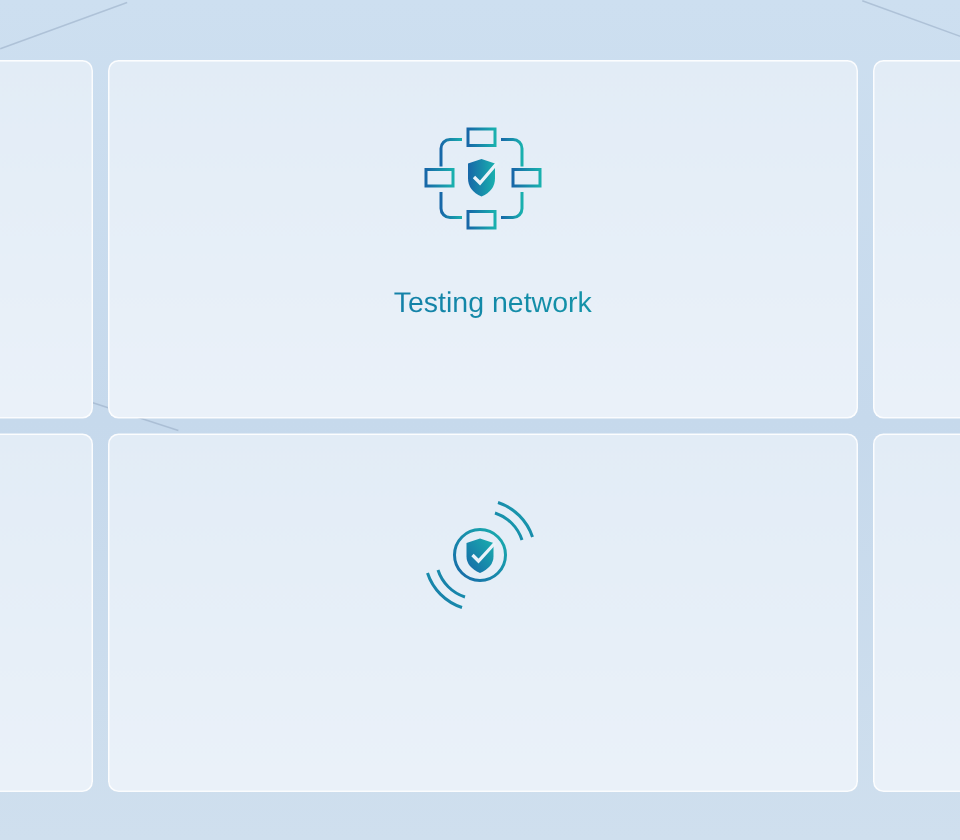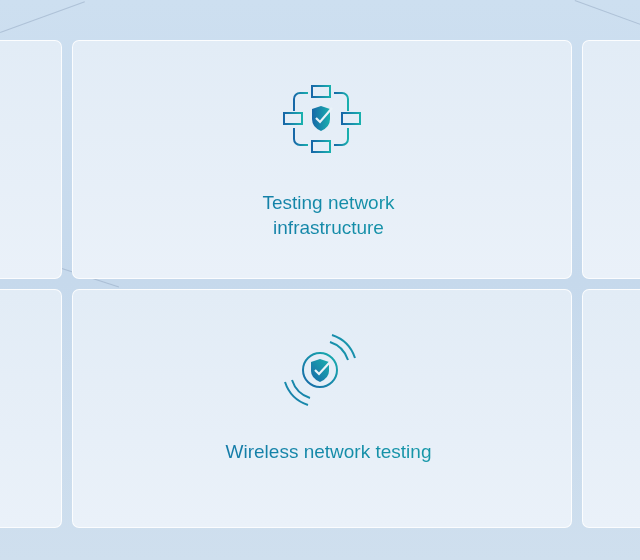--- a/index.html
+++ b/index.html
@@ -44,21 +44,20 @@
         <path d="M54 10 H62 a6 6 0 0 1 6 6 V28"></path>
         <path d="M14 45 V56 a6 6 0 0 0 6 6 H28"></path>
         <path d="M68 45 V56 a6 6 0 0 1 -6 6 H54"></path>
       </g>
       <path d="M32 26 L41 23 L50 26 V36 Q50 44 41 48 Q32 44 32 36 Z" fill="url(#g1)"></path>
       <path d="M36 35 L40 39 L52 25" fill="none" stroke="#eaf2f9" stroke-width="2.2"></path>
     </svg>
   </div>
   <div class="title" style="top:149px;">
     <div>Testing network</div>
-    <div>infrastructure</div>
   </div>
 </div>
 <div class="card" style="left:582px;top:40px;width:80px;height:239px;"></div>
 
 <div class="card" style="left:-10px;top:289px;width:72px;height:239px;"></div>
 <div class="card" style="left:72px;top:289px;width:500px;height:239px;">
   <div class="icon" style="top:42px;width:76px;height:76px;">
     <svg width="76" height="76" viewBox="0 0 76 76">
       <defs>
           <linearGradient id="g2" x1="0" y1="1" x2="1" y2="0">
@@ -70,15 +69,14 @@
         <circle cx="36" cy="38" r="17"></circle>
         <path d="M46 10 A28 28 0 0 1 64 28"></path>
         <path d="M48 3 A36 36 0 0 1 71 26"></path>
         <path d="M26 66 A28 28 0 0 1 8 48"></path>
         <path d="M24 73 A36 36 0 0 1 1 50"></path>
       </g>
       <path d="M27 30 L36 27 L45 30 V39 Q45 46 36 50 Q27 46 27 39 Z" fill="url(#g2)"></path>
       <path d="M31 38 L35 42 L46 30" fill="none" stroke="#eaf2f9" stroke-width="2.2"></path>
     </svg>
   </div>
-  <div class="title" style="top:149px;">Wireless network testing</div>
 </div>
 <div class="card" style="left:582px;top:289px;width:80px;height:239px;"></div>
 
 </body></html>

